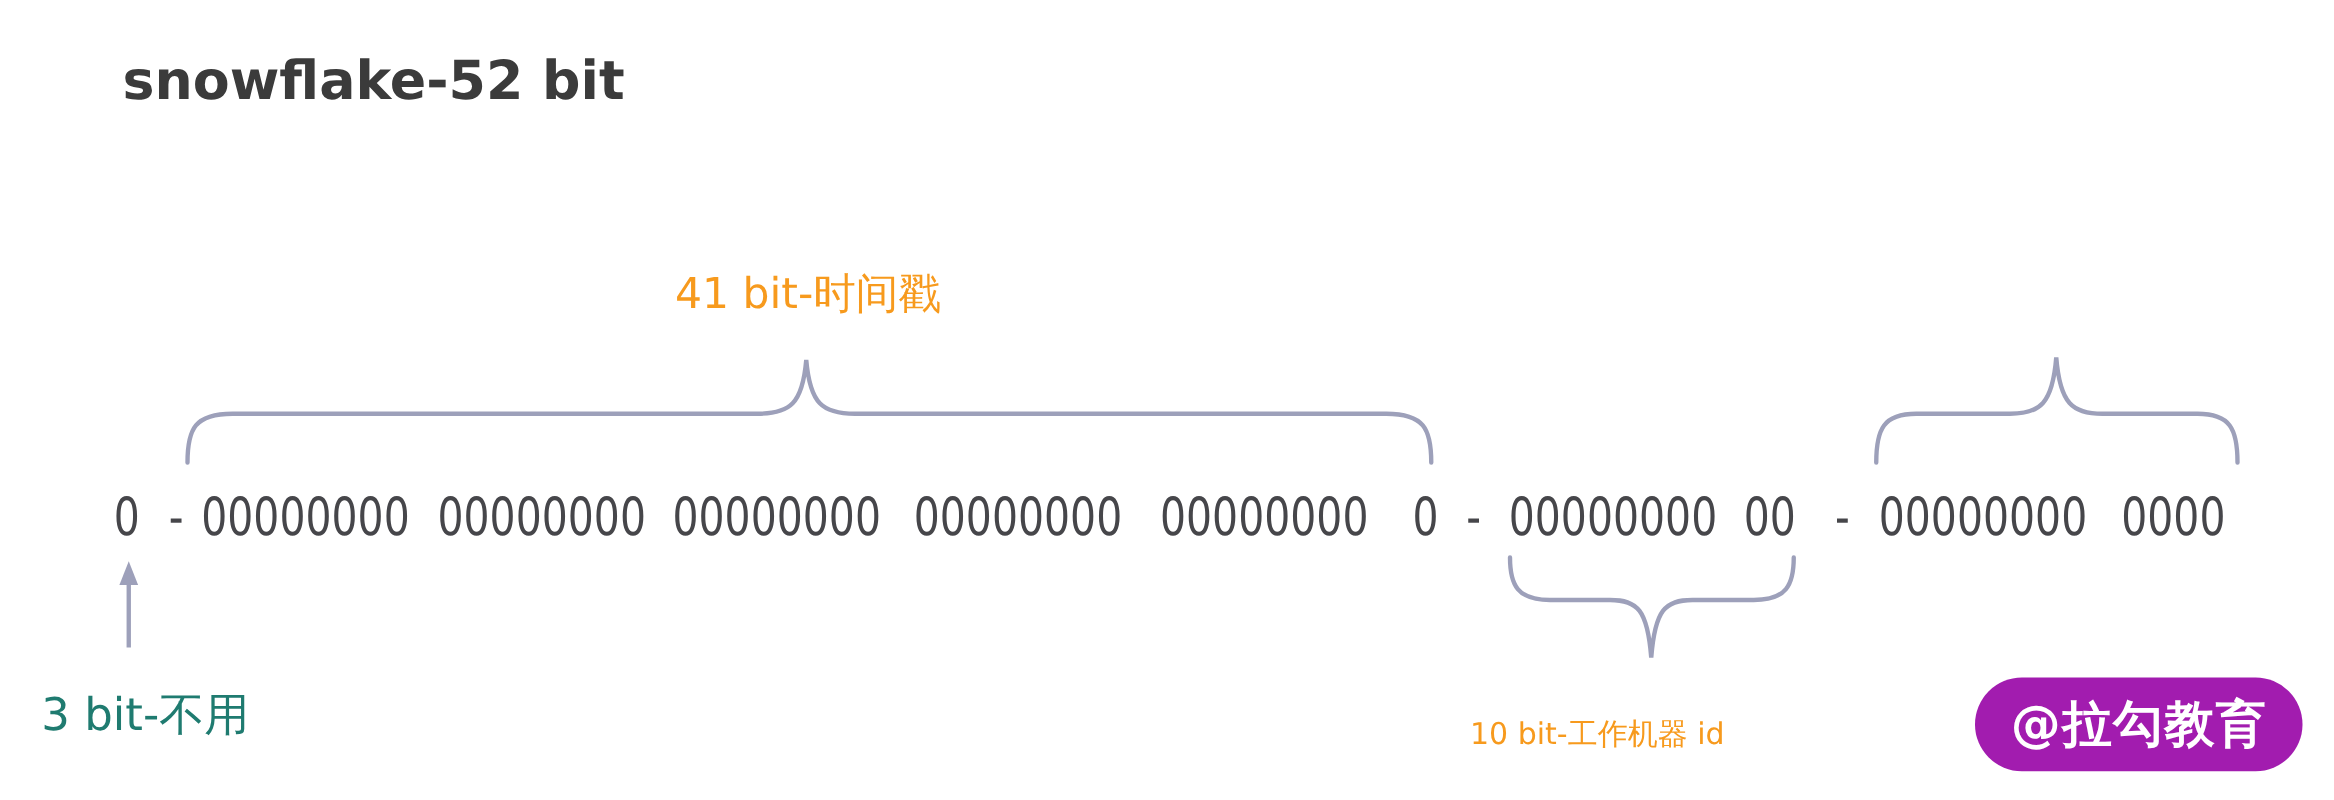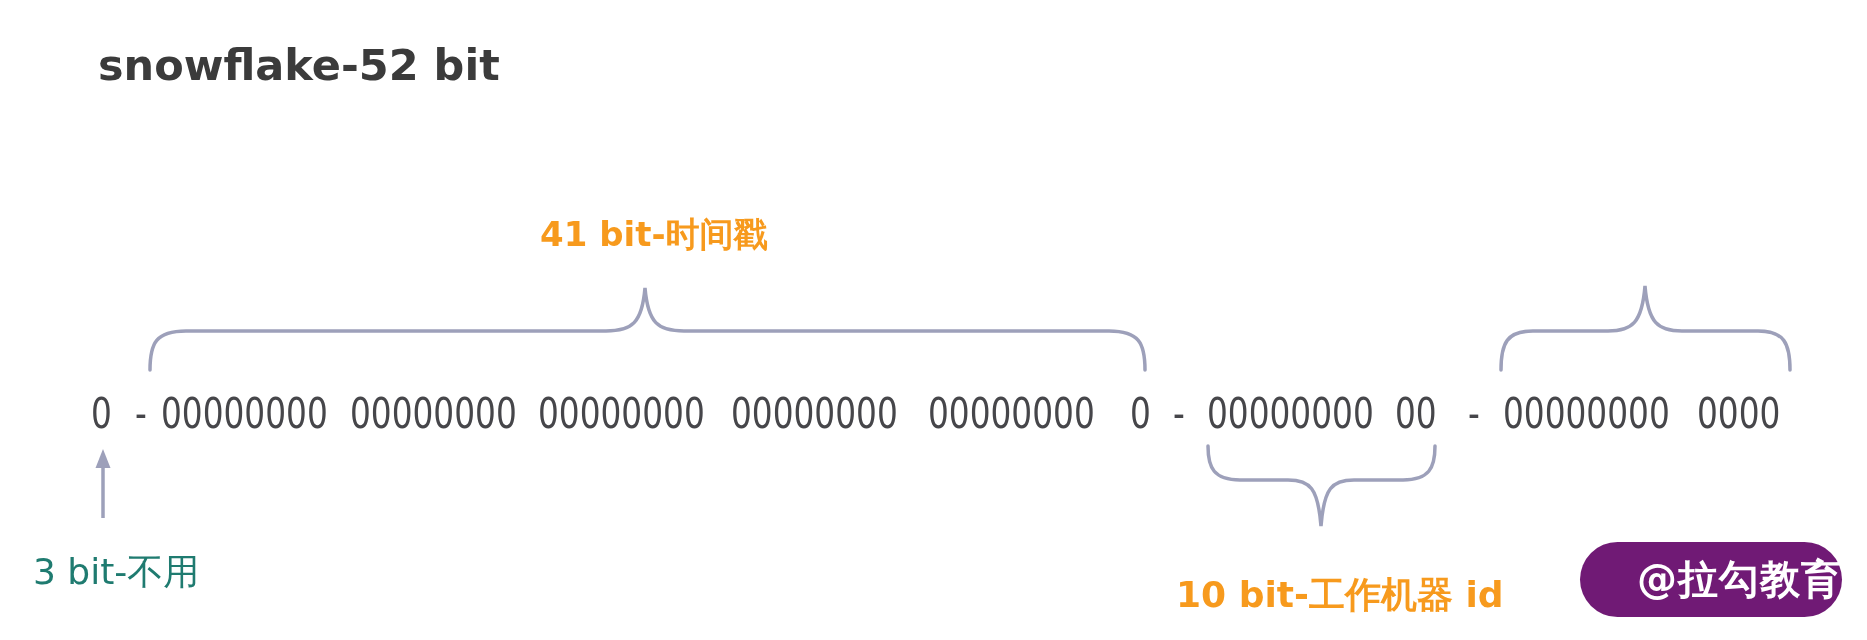--- a/index.html
+++ b/index.html
@@ -23,37 +23,37 @@
     font-weight: 700;
     color: #3B3B3B;
     letter-spacing: 0px;
     white-space: nowrap;
   }
 
   .label-timestamp {
     left: 540px;
     top: 212px;
     font-size: 34px;
-    font-weight: 700;
+    font-weight: 400;
     color: #F79A1D;
     white-space: nowrap;
   }
   .label-sign {
     left: 33px;
     top: 548px;
     font-size: 36px;
     font-weight: 500;
     color: #1F7B70;
     white-space: nowrap;
   }
   .label-worker {
     left: 1176px;
     top: 571px;
-    font-size: 36px;
-    font-weight: 700;
+    font-size: 24px;
+    font-weight: 400;
     color: #F79A1D;
     white-space: nowrap;
   }
 
   .overlay-svg {
     left: 0;
     top: 0;
     width: 1867px;
     height: 640px;
     pointer-events: none;
@@ -84,25 +84,25 @@
   .t10 { left: 1395px; }
   .t11 { left: 1468px; }
   .t12 { left: 1503px; }
   .t13 { left: 1697px; }
 
   .watermark {
     left: 1580px;
     top: 542px;
     width: 262px;
     height: 75px;
-    background: #701a75;
+    background: #a21caf;
     border-radius: 38px;
     display: flex;
     align-items: center;
-    justify-content: flex-end;
+    justify-content: center;
   }
   .watermark span {
     color: #FFFFFF;
     font-size: 40px;
     font-weight: 600;
     letter-spacing: 1px;
     white-space: nowrap;
   }
 </style>
 </head>

